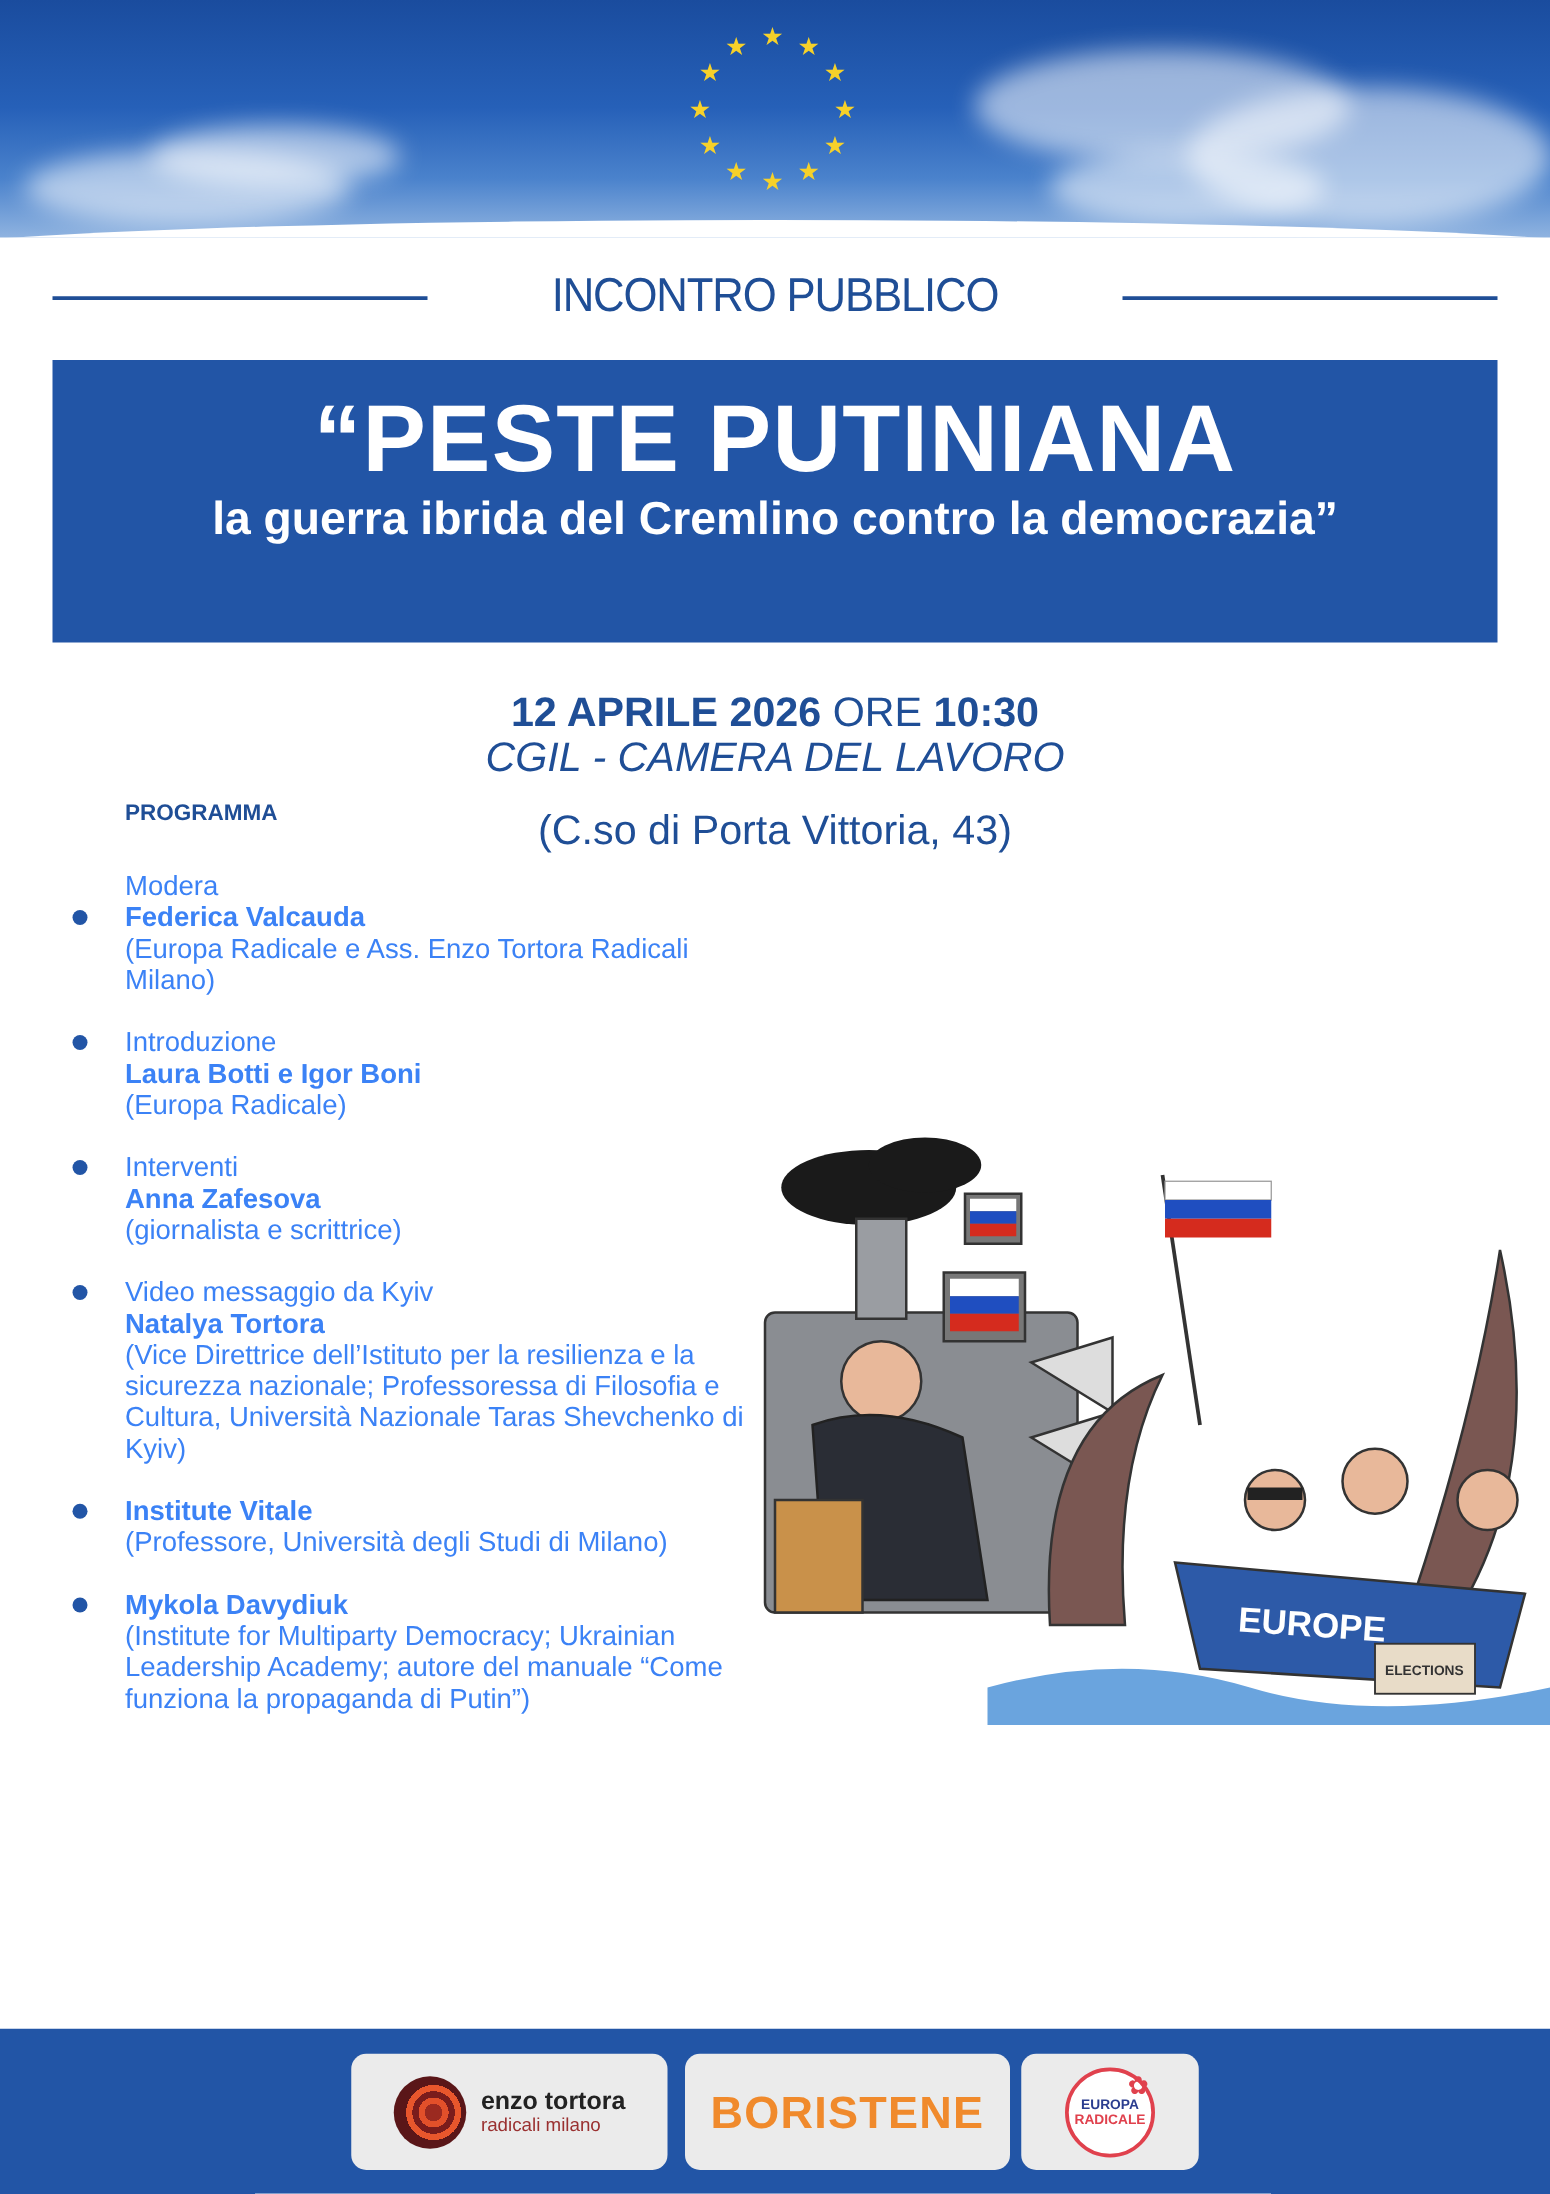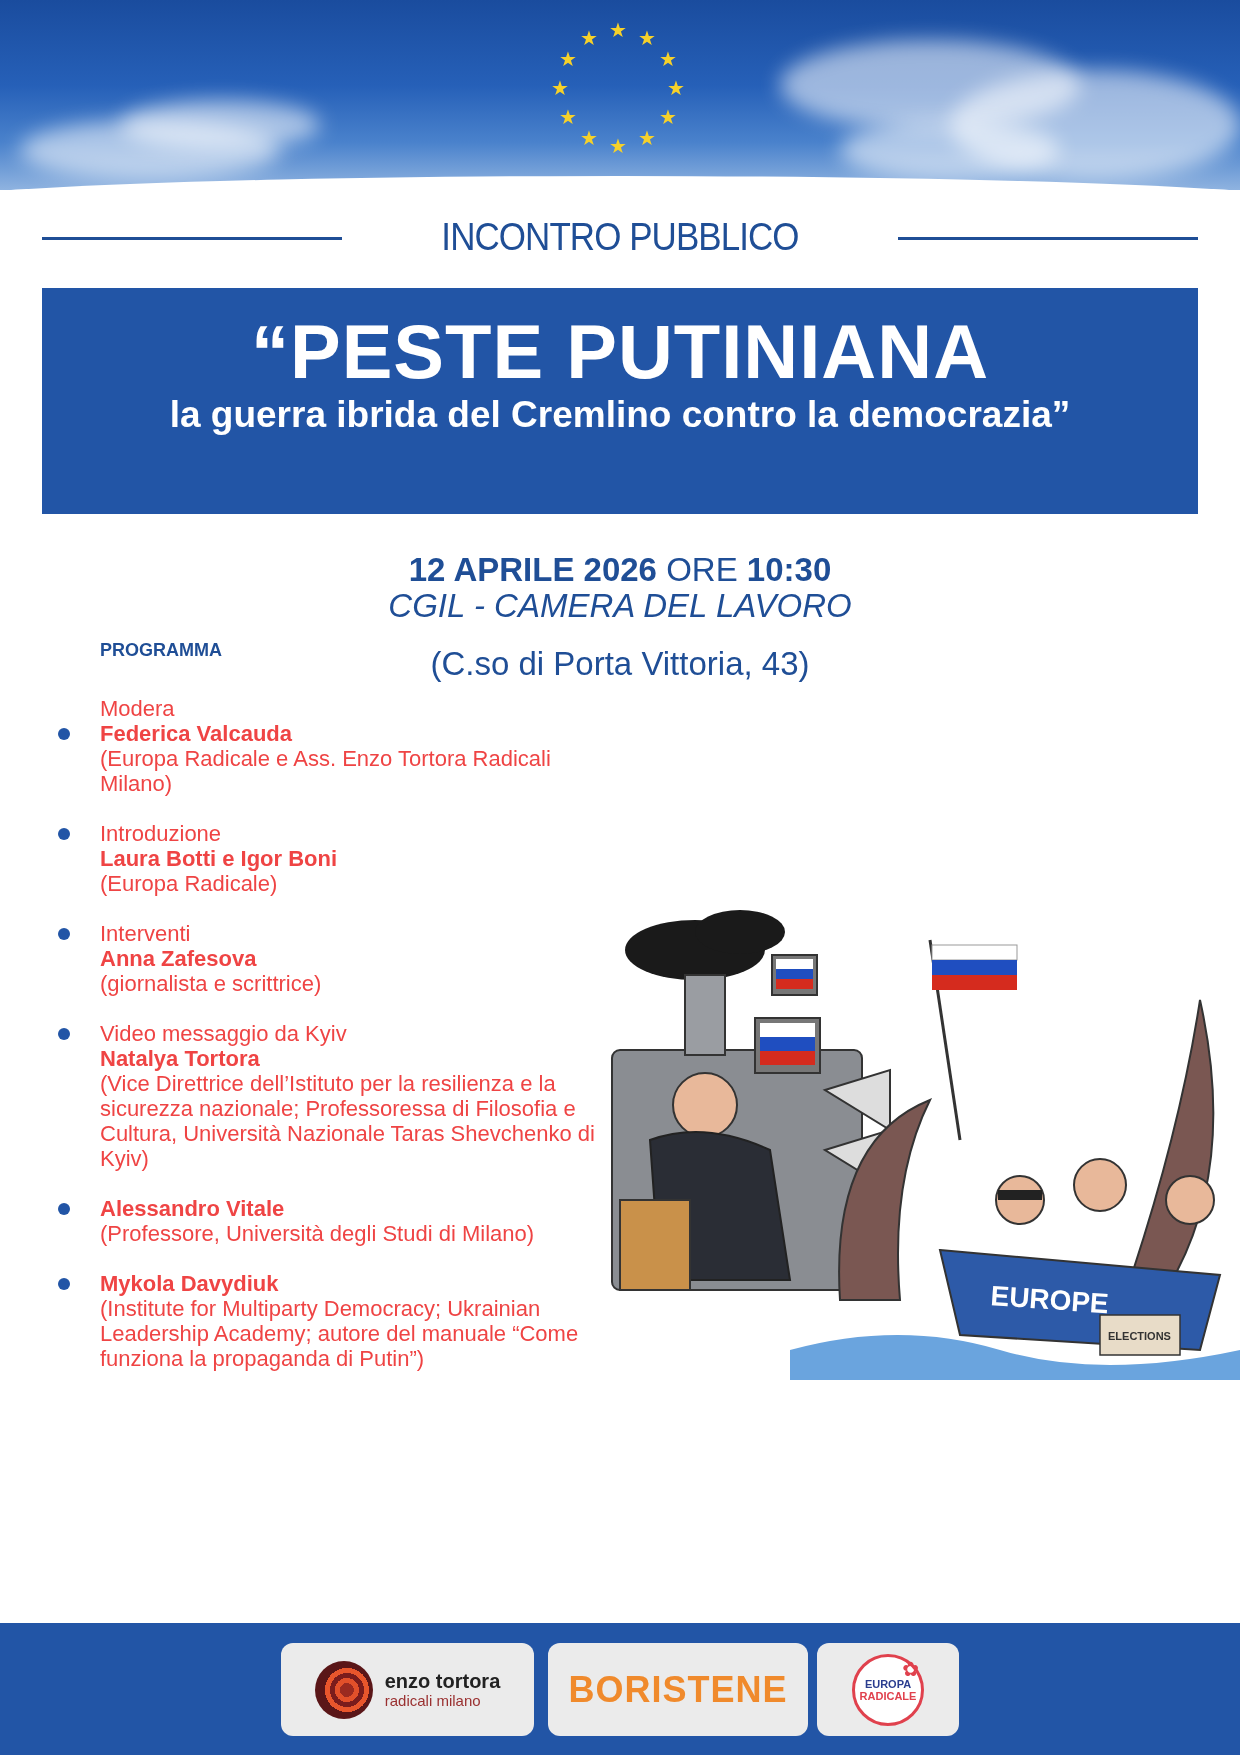--- a/index.html
+++ b/index.html
@@ -42,21 +42,21 @@
     
     .event-info { position: absolute; left: 320px; width: 600px; top: 552px; text-align: center; color: #1f4e96; }
     .date-line { font-size: 33px; line-height: 36px; }
     .date-line b { font-weight: bold; }
     .venue-line { font-size: 33px; line-height: 36px; font-style: italic; }
     .address-line { font-size: 33px; line-height: 40px; margin-top: 20px; }
 
     
     .programma-label { position: absolute; left: 100px; top: 640px; font-size: 18px; font-weight: bold; color: #1f4e96; }
     .program-list { position: absolute; left: 58px; top: 696px; width: 560px; list-style: none; }
-    .program-item { position: relative; padding-left: 42px; margin-bottom: 25px; font-size: 22px; line-height: 25px; color: #ef4444; }
+    .program-item { position: relative; padding-left: 42px; margin-bottom: 25px; font-size: 22px; line-height: 25px; color: #3b82f6; }
     .bullet {
       position: absolute; left: 0; width: 12px; height: 12px; border-radius: 50%; background: #2255a6;
     }
     .program-item .role, .program-item .affil { display: block; }
     .program-item .speaker { display: block; font-weight: bold; }
 
     
     .illustration { position: absolute; left: 600px; top: 880px; width: 640px; height: 500px; }
 
     
@@ -152,21 +152,21 @@
     <span class="affil">(giornalista e scrittrice)</span>
   </li>
   <li class="program-item">
     <span class="bullet" style="top:7px;"></span>
     <span class="role">Video messaggio da Kyiv</span>
     <span class="speaker">Natalya Tortora</span>
     <span class="affil">(Vice Direttrice dell’Istituto per la resilienza e la sicurezza nazionale; Professoressa di Filosofia e Cultura, Università Nazionale Taras Shevchenko di Kyiv)</span>
   </li>
   <li class="program-item">
     <span class="bullet" style="top:7px;"></span>
-    <span class="speaker">Alessandro Vitale</span>
+    <span class="speaker">Institute Vitale</span>
     <span class="affil">(Professore, Università degli Studi di Milano)</span>
   </li>
   <li class="program-item">
     <span class="bullet" style="top:7px;"></span>
     <span class="speaker">Mykola Davydiuk</span>
     <span class="affil">(Institute for Multiparty Democracy; Ukrainian Leadership Academy; autore del manuale “Come funziona la propaganda di Putin”)</span>
   </li>
 </ul>
 
 <svg class="illustration" viewBox="0 0 640 500">

